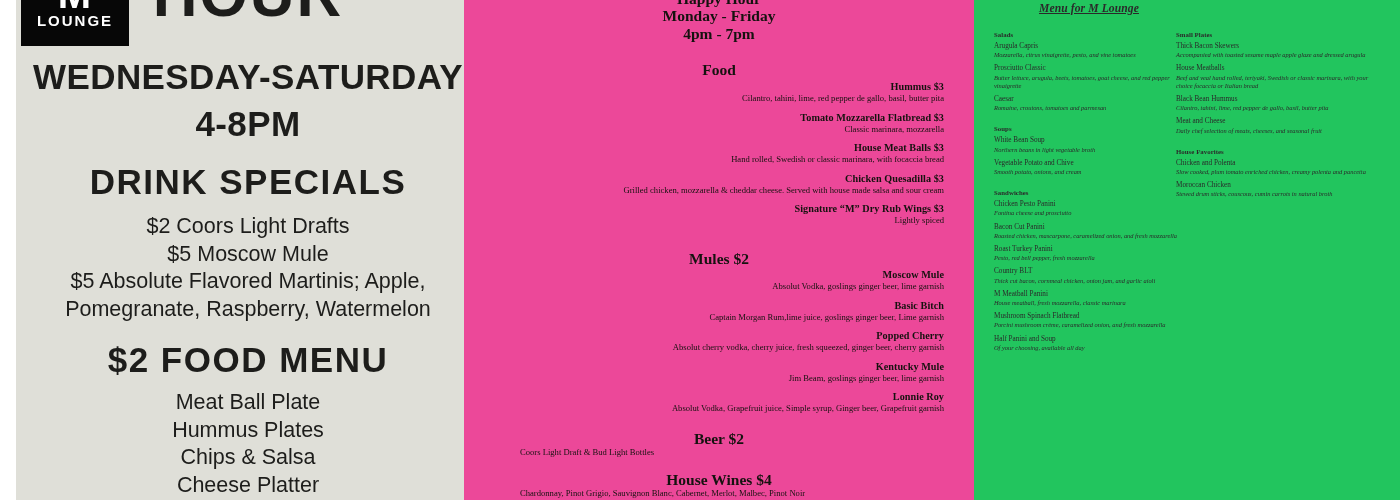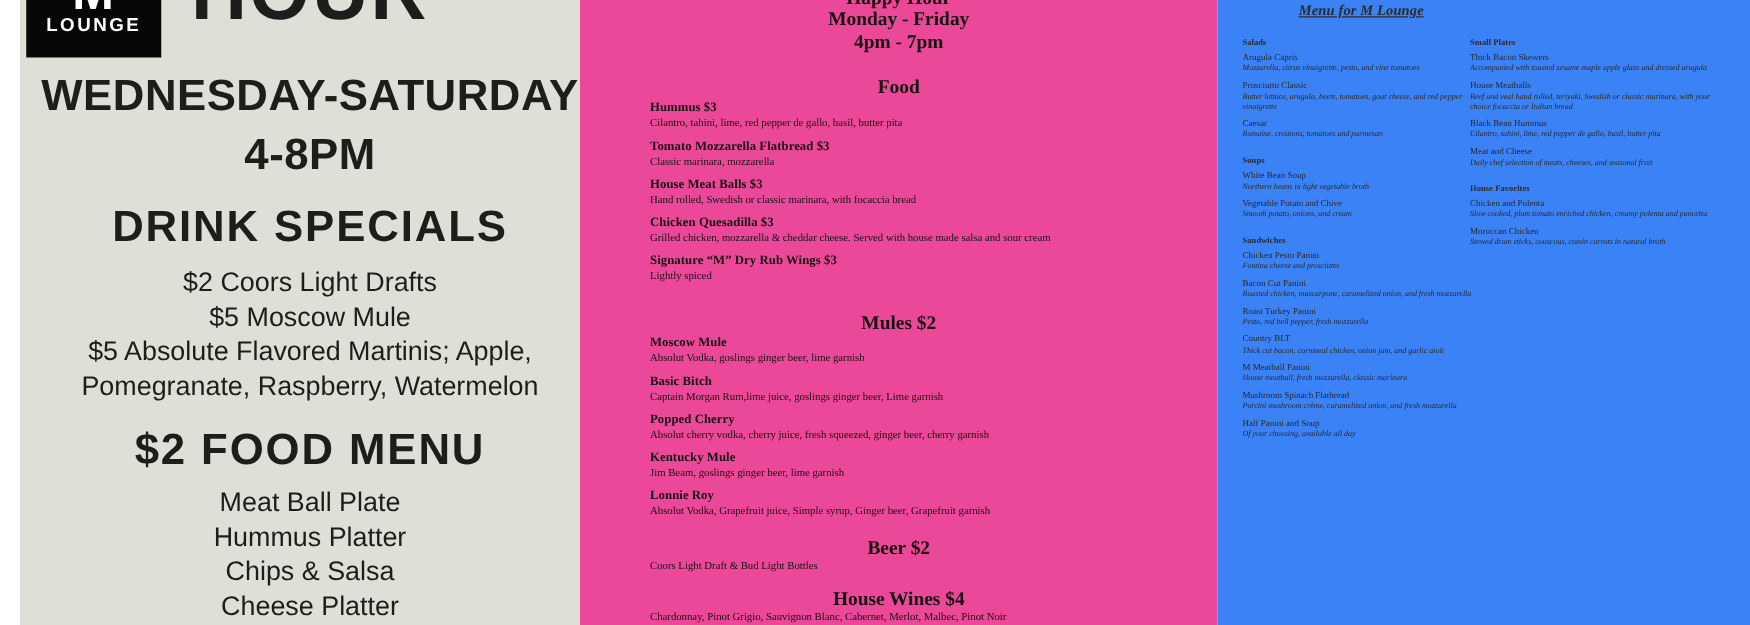--- a/index.html
+++ b/index.html
@@ -88,39 +88,39 @@
     font-weight: 700;
   }
   .mid-hh    { top: -11px; font-size: 15.5px; line-height: 19px; }
   .mid-days  { top: 6px;  font-size: 15.5px; line-height: 19px; }
   .mid-hours { top: 24px; font-size: 15.5px; line-height: 19px; }
 
   .mid-sec {
     position: absolute; left: 0; width: 510px; text-align: center;
     font-weight: 700; font-size: 15.5px; line-height: 19px;
   }
-  .mid-block { position: absolute; left: 56px; width: 440px; }
+  .mid-block { position: absolute; left: 40px; width: 440px; text-align: right; }
   .mid-item-name {
     font-weight: 700; font-size: 10.2px; line-height: 13px;
     letter-spacing: 0.05px;
   }
   .mid-item-desc {
     font-weight: 400; font-size: 8.6px; line-height: 11.5px;
   }
   .mid-item { margin-bottom: 6px; }
   .mid-plain {
     position: absolute; left: 56px; width: 440px;
     font-weight: 400; font-size: 8.6px; line-height: 11.5px;
   }
 
   
   .rightwrap {
     position: absolute; left: 974px; top: 0;
     width: 426px; height: 500px;
-    background: #3b82f6; color: #2a2a2a;
+    background: #22c55e; color: #2a2a2a;
     overflow: hidden;
   }
   .menu-title {
     position: absolute; left: 0; top: 1px; width: 230px;
     text-align: center;
     font-weight: 700; font-style: italic;
     font-size: 11.6px; line-height: 15px;
     text-decoration: underline;
     letter-spacing: 0.1px;
   }
@@ -153,21 +153,21 @@
     <div class="sec-head drink-head">DRINK SPECIALS</div>
     <div class="list drink-list">
         <div>$2 Coors Light Drafts</div>
         <div>$5 Moscow Mule</div>
         <div>$5 Absolute Flavored Martinis; Apple, Pomegranate, Raspberry, Watermelon</div>
       </div>
 
     <div class="sec-head food-head">$2 FOOD MENU</div>
     <div class="list food-list">
         <div>Meat Ball Plate</div>
-        <div>Hummus Platter</div>
+        <div>Hummus Plates</div>
         <div>Chips &amp; Salsa</div>
         <div>Cheese Platter</div>
       </div>
   </div>
 
   <div class="midcol">
     <div class="mid-top mid-hh">Happy Hour</div>
     <div class="mid-top mid-days">Monday - Friday</div>
     <div class="mid-top mid-hours">4pm - 7pm</div>
 

